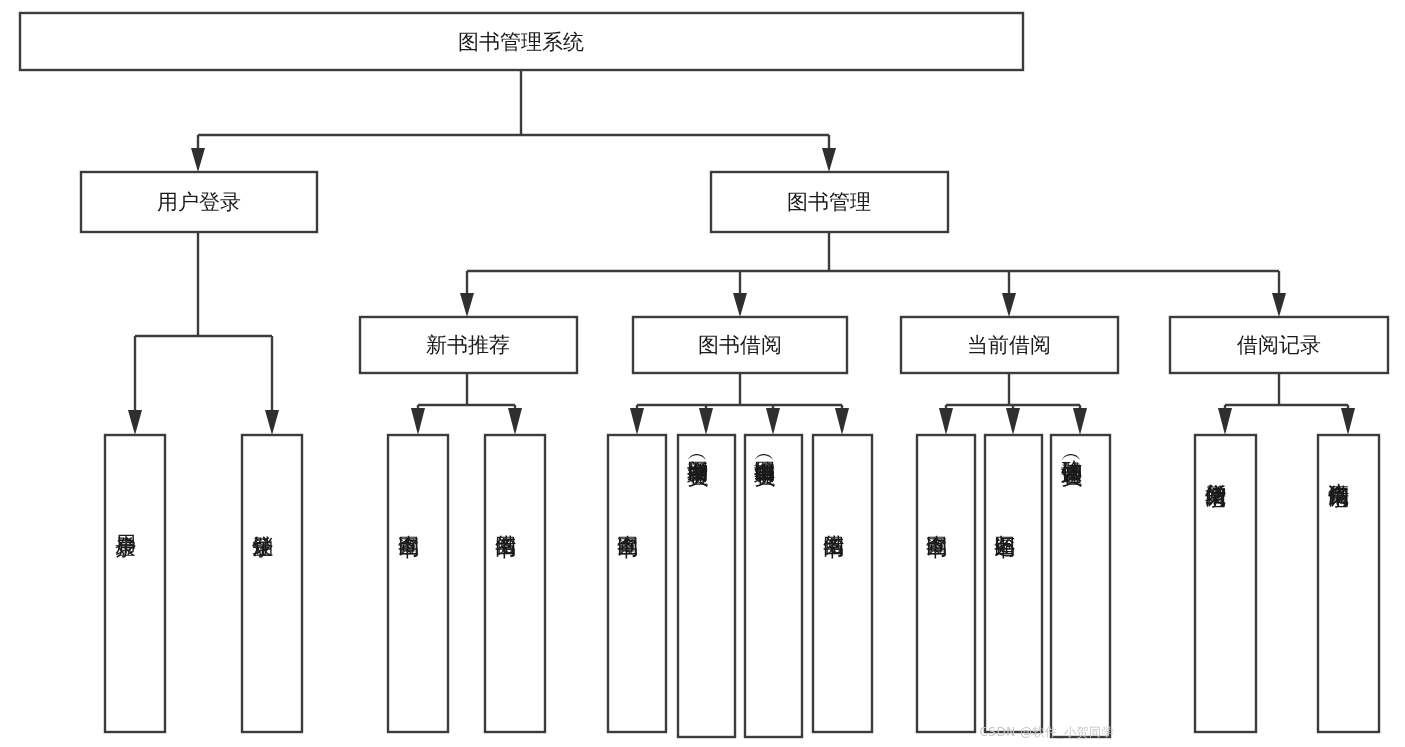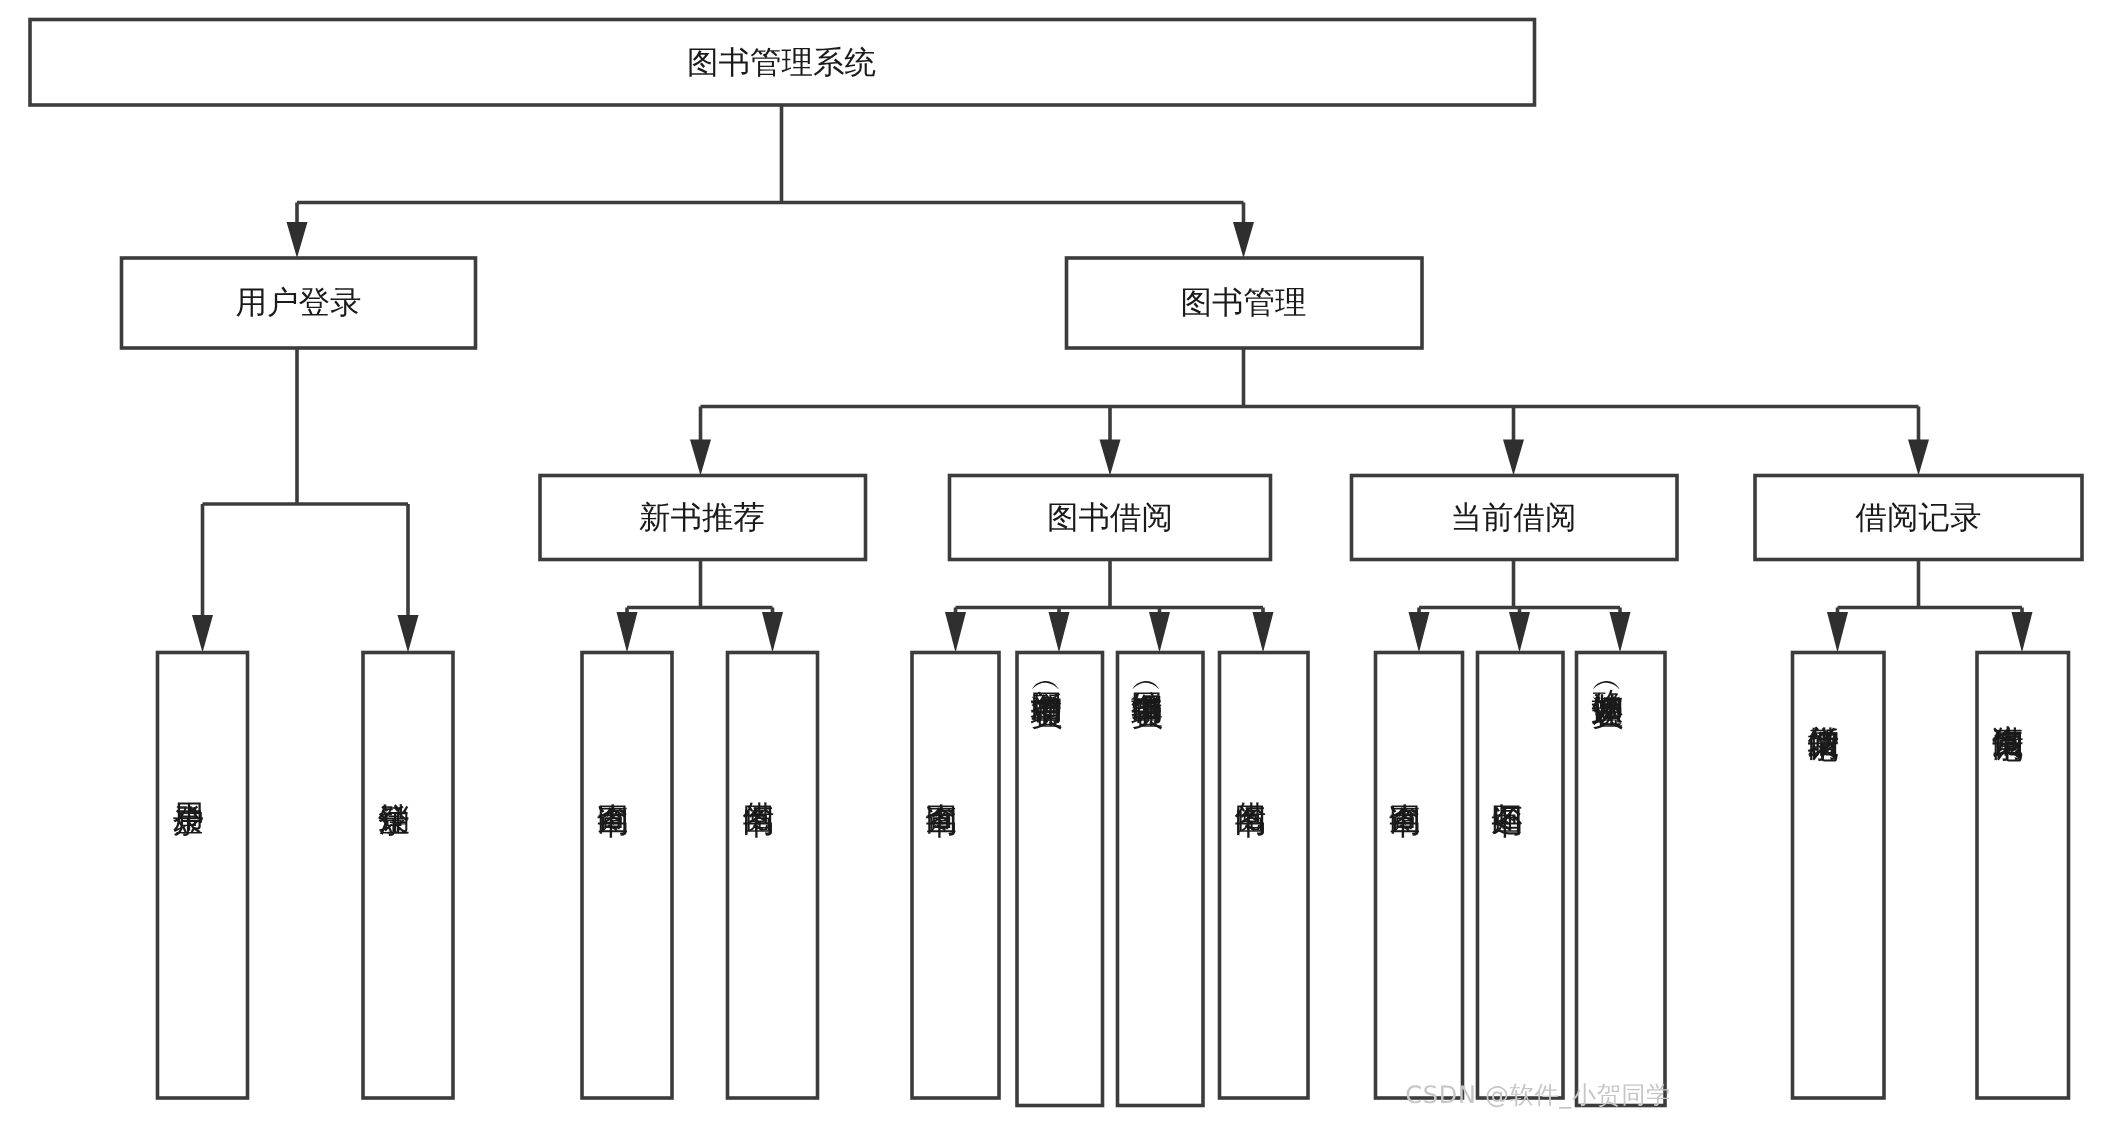--- a/index.html
+++ b/index.html
@@ -60,21 +60,21 @@
     letter-spacing: 1px;
     white-space: nowrap;
     pointer-events: none;
     text-align: left;
   }
   .watermark {
     position: absolute;
     right: 14px;
     bottom: 6px;
     font-family: "DejaVu Sans", "Liberation Sans", sans-serif;
-    font-size: 16px;
+    font-size: 12px;
     color: #c6c6c6;
     letter-spacing: 0.5px;
     white-space: nowrap;
   }
 </style>
 </head>
 <body>
 
 <div id="diagram-root">
 

